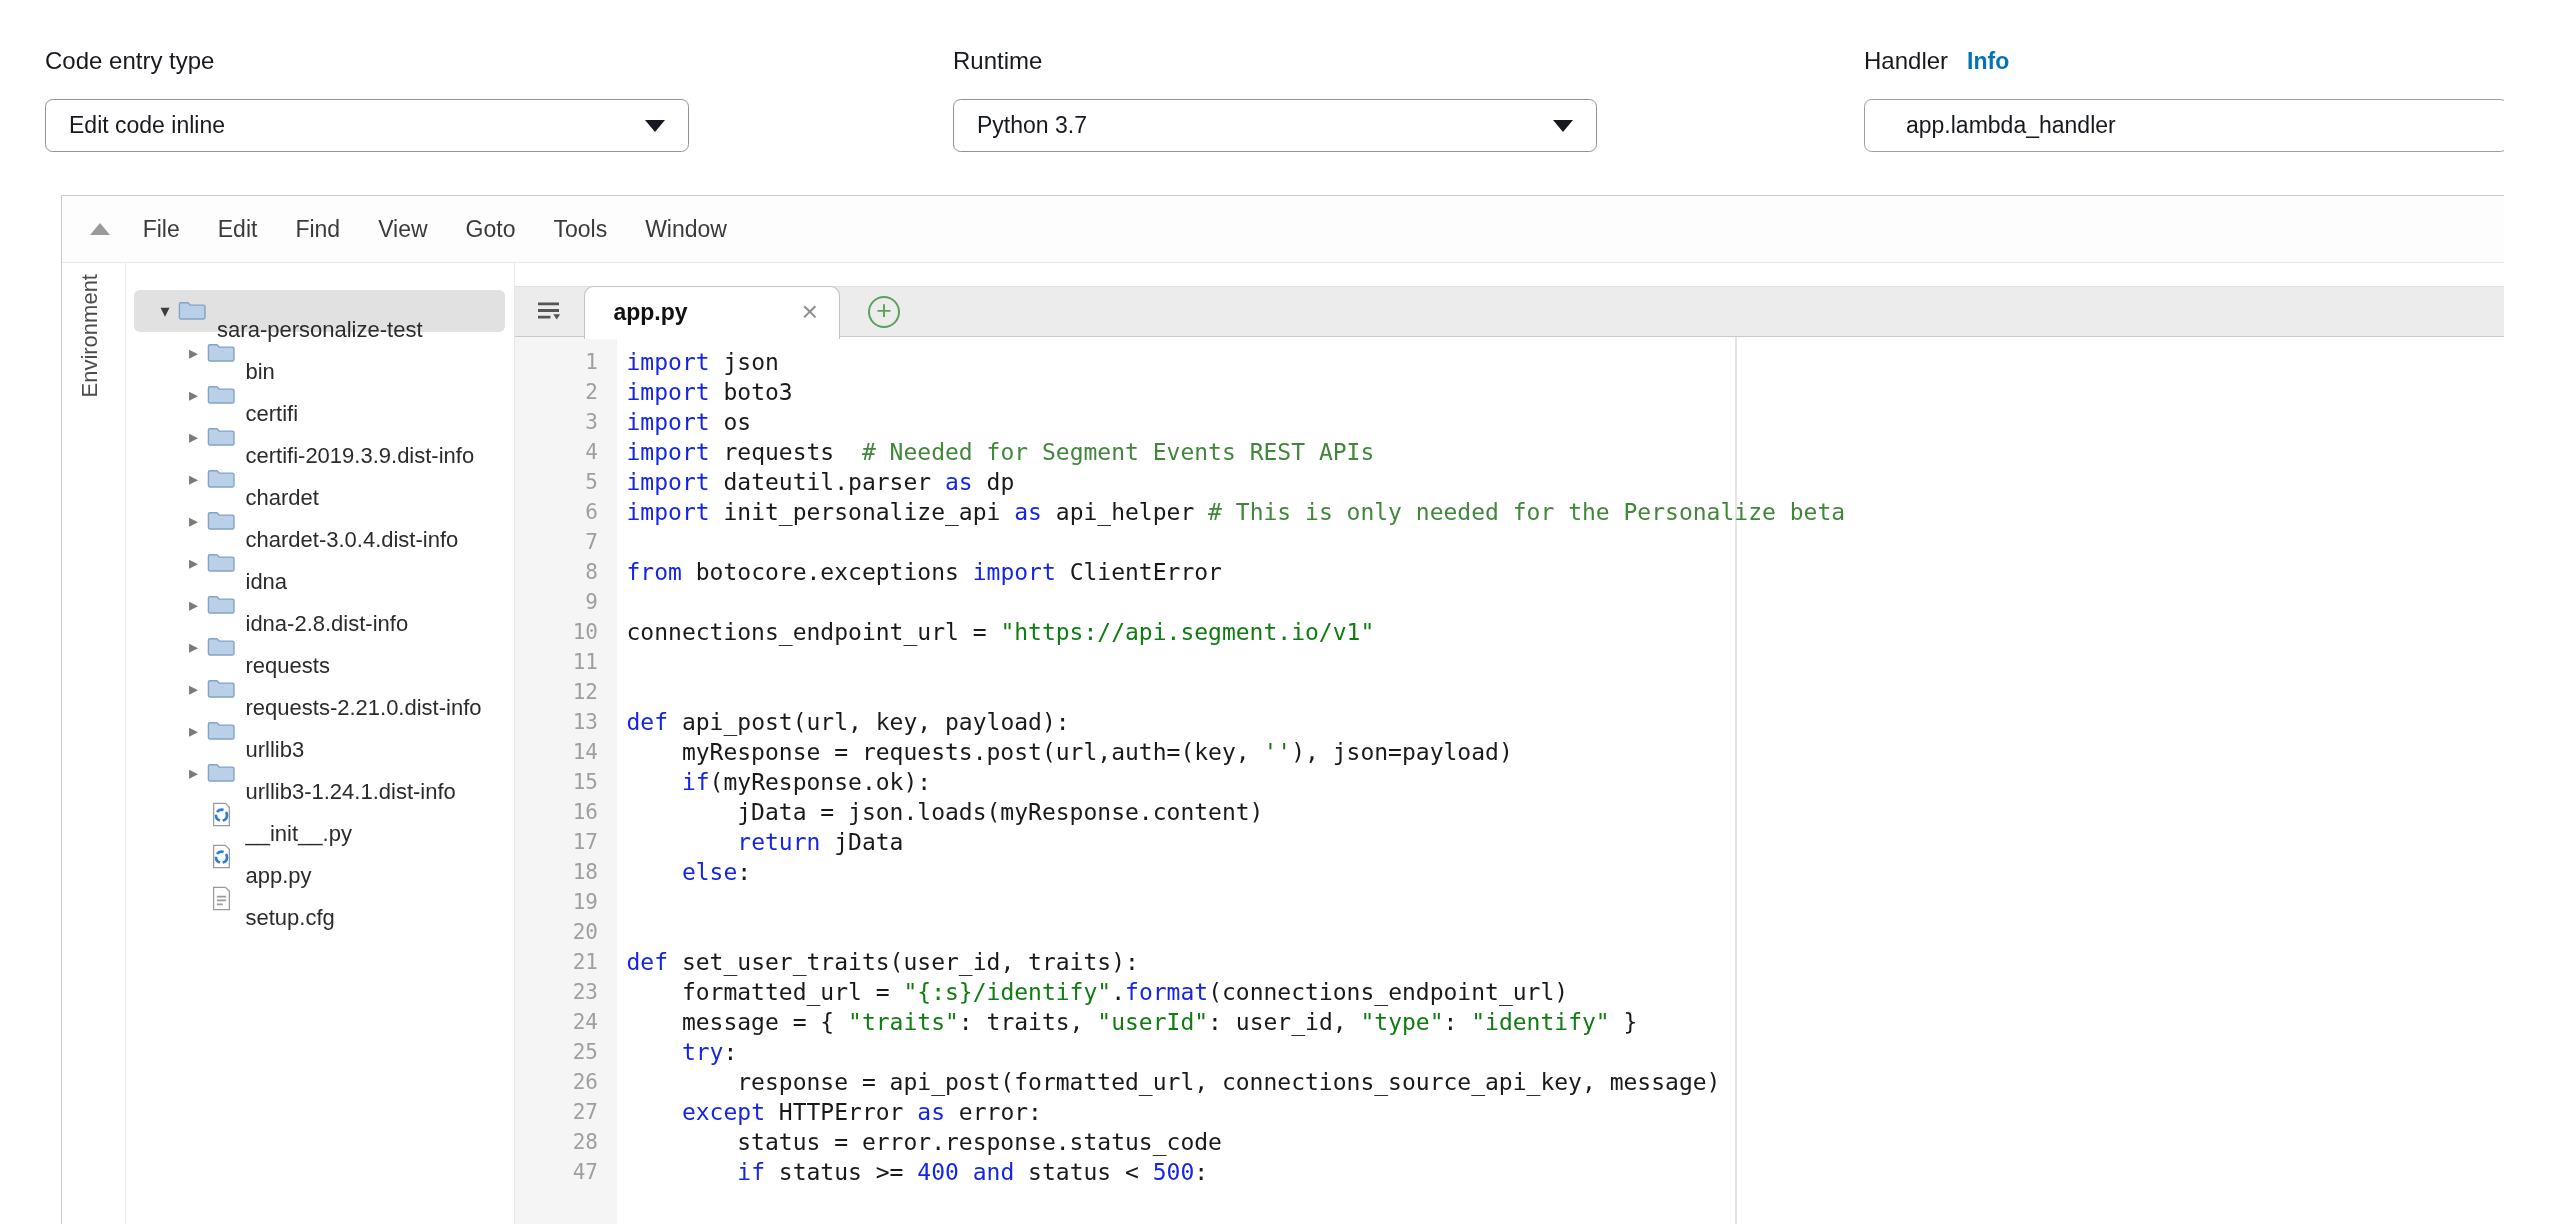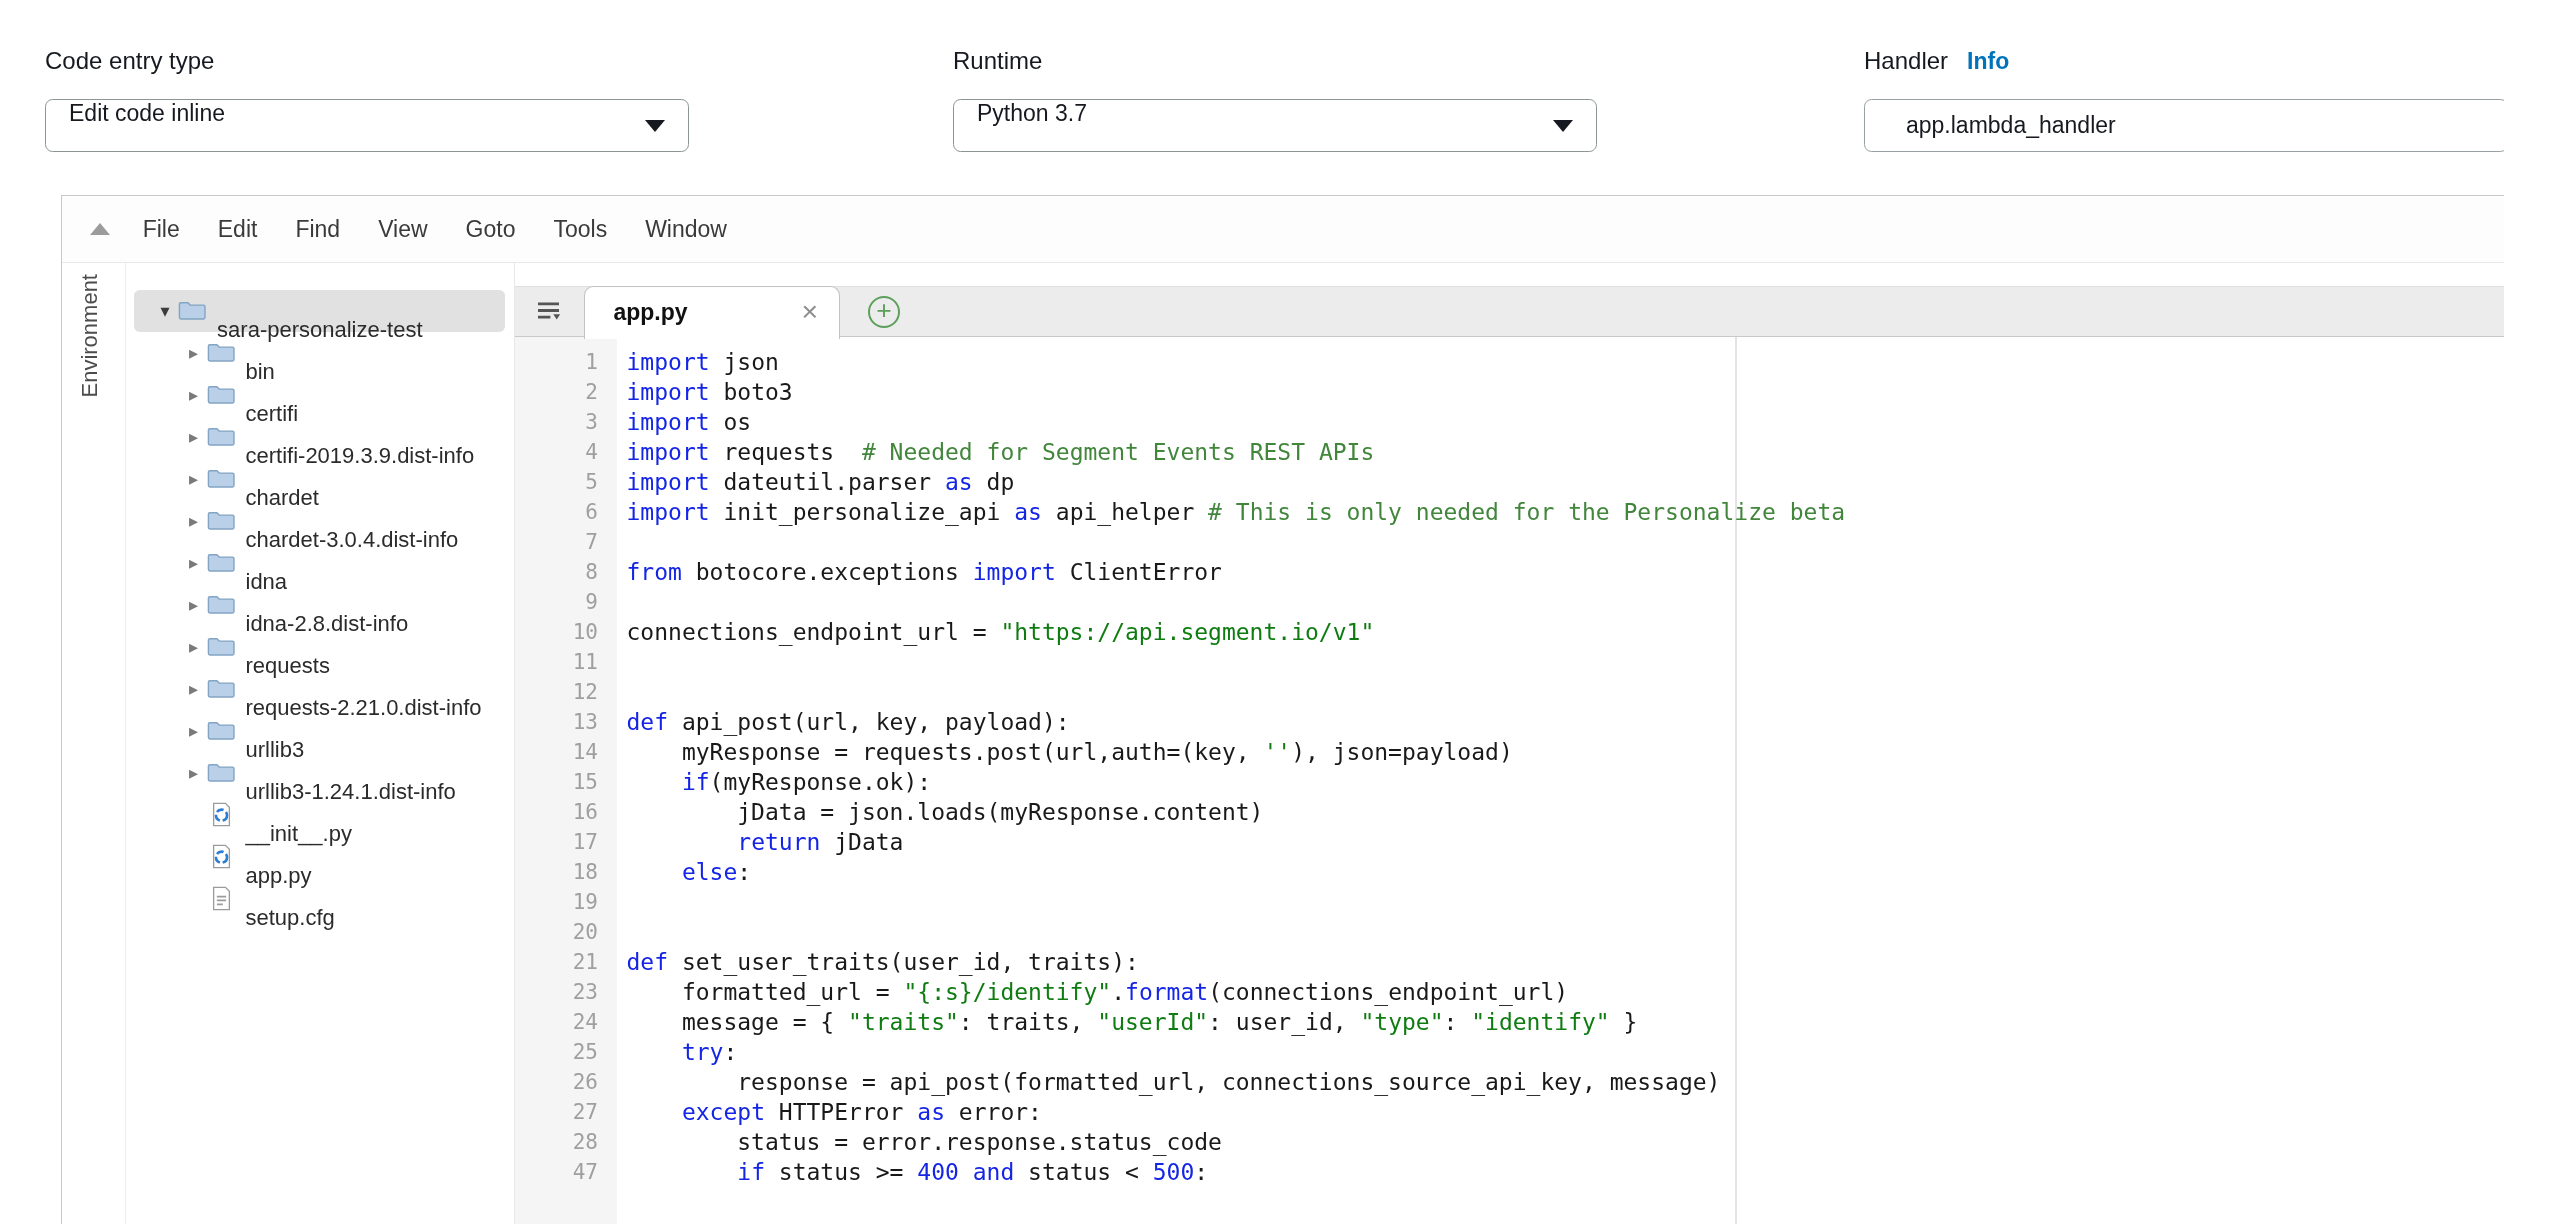--- a/index.html
+++ b/index.html
@@ -8,21 +8,21 @@
     --c-kw:#1425e6; --c-comment:#41863b; --c-string:#0e7c11; --c-num:#1425e6;
   }
   .page{position:relative;width:2504px;height:1225px;overflow:hidden;background:#fff;}
 
   
   .field{position:absolute;top:47px;}
   .col1{left:45px}.col2{left:953px}.col3{left:1864px}
   .label-row{height:28.4px;line-height:28.4px;font-size:24px;color:#16191f;margin-bottom:24px;display:flex;gap:19px;align-items:baseline;}
   .info-link{color:#0073bb;font-weight:bold;font-size:23px;}
   .control{width:644px;height:53px;border:1.9px solid #8d9496;border-radius:7.6px;background:#fff;
-           font-size:23px;color:#16191f;display:flex;align-items:flex-start;padding:0 23px;box-sizing:border-box;position:relative;}
+           font-size:23px;color:#16191f;display:flex;align-items:center;padding:0 23px;box-sizing:border-box;position:relative;}
   .select .caret{position:absolute;right:23px;top:50%;margin-top:-5.7px;width:0;height:0;
                  border-left:10.4px solid transparent;border-right:10.4px solid transparent;border-top:12.3px solid #16191f;}
   input.control{outline:none;font-family:"Liberation Sans", sans-serif;border-color:#97a0a3;padding-left:41px;}
 
   
   .editor{position:absolute;left:61px;top:195px;right:-1.9px;bottom:-1.9px;border:1.9px solid #c9c9c9;background:#fff;
           display:flex;flex-direction:column;}
   .menubar{flex:0 0 66px;display:flex;align-items:center;border-bottom:1.9px solid #e8e8e8;background:#fdfdfd;text-align:right;}
   .collapse-tri{margin-left:28.4px;width:0;height:0;border-left:10.4px solid transparent;border-right:10.4px solid transparent;
                 border-bottom:12.3px solid #9b9b9b;}

